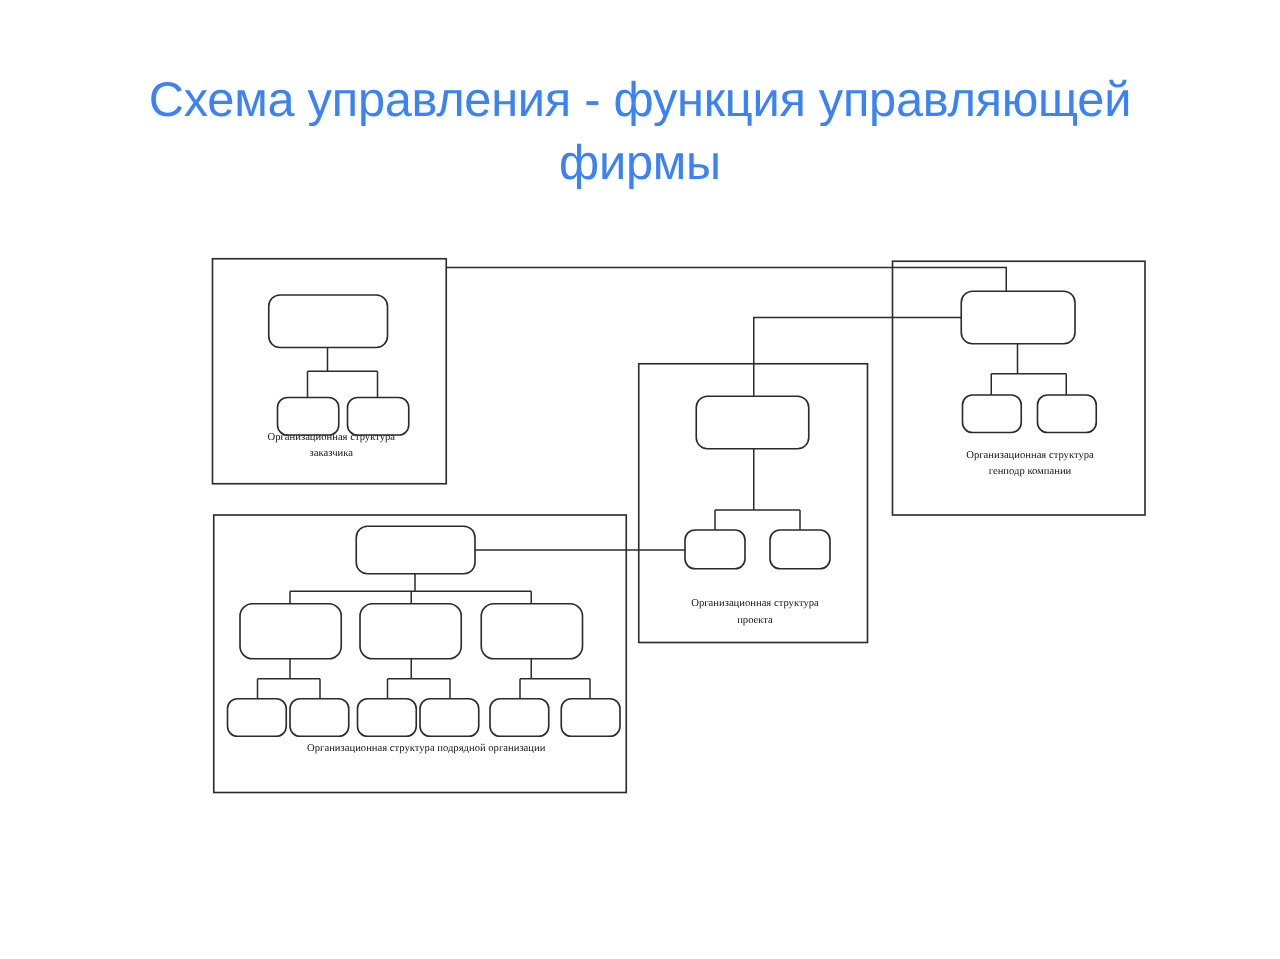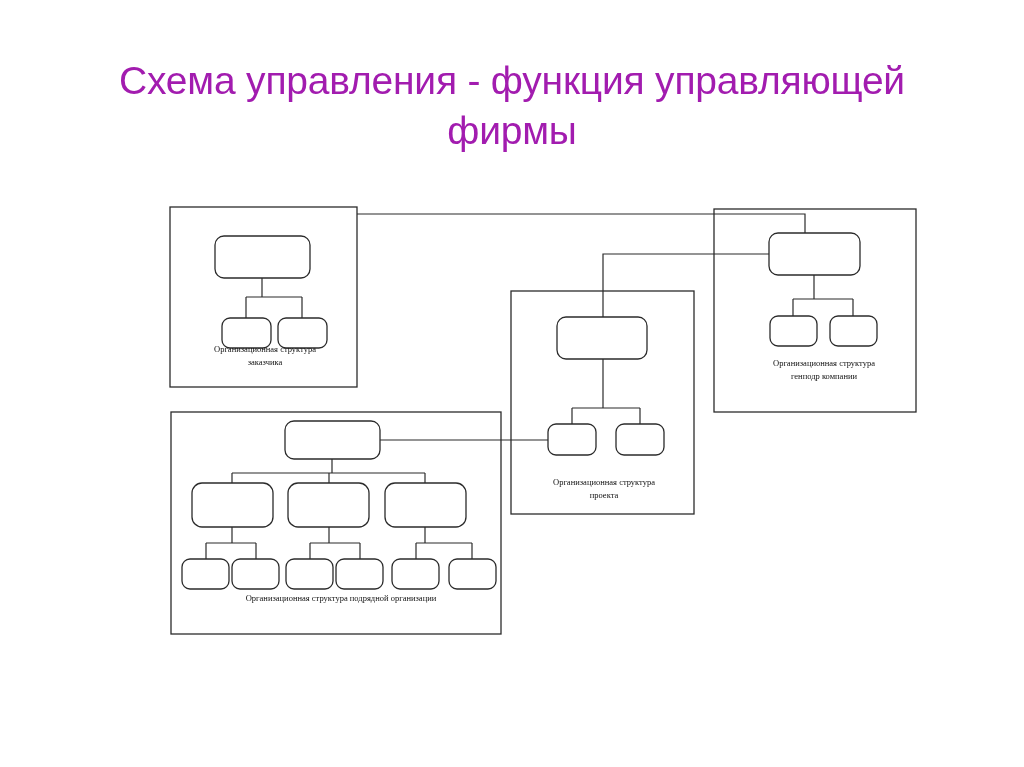--- a/index.html
+++ b/index.html
@@ -24,21 +24,21 @@
   #title {
     position: absolute;
     left: 62px;
     top: 30px;
     width: 900px;
     text-align: center;
     font-family: "Liberation Sans", sans-serif;
     font-size: 39px;
     line-height: 50px;
     font-weight: normal;
-    color: #a21caf;
+    color: #3b82f6;
     letter-spacing: -0.2px;
   }
   #diagram {
     position: absolute;
     left: 0;
     top: 0;
     width: 1024px;
     height: 767px;
   }
   .grp-caption {

